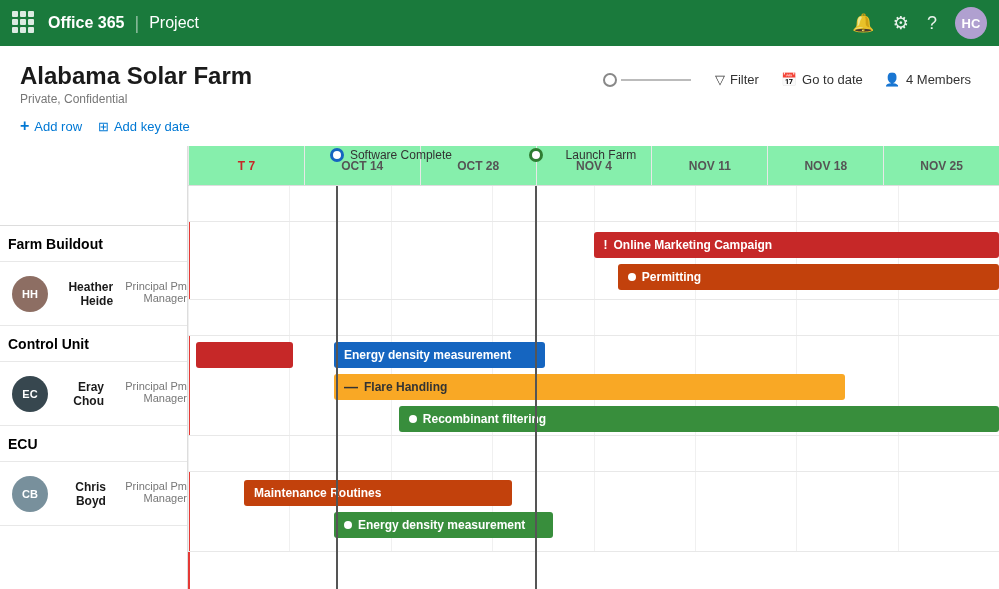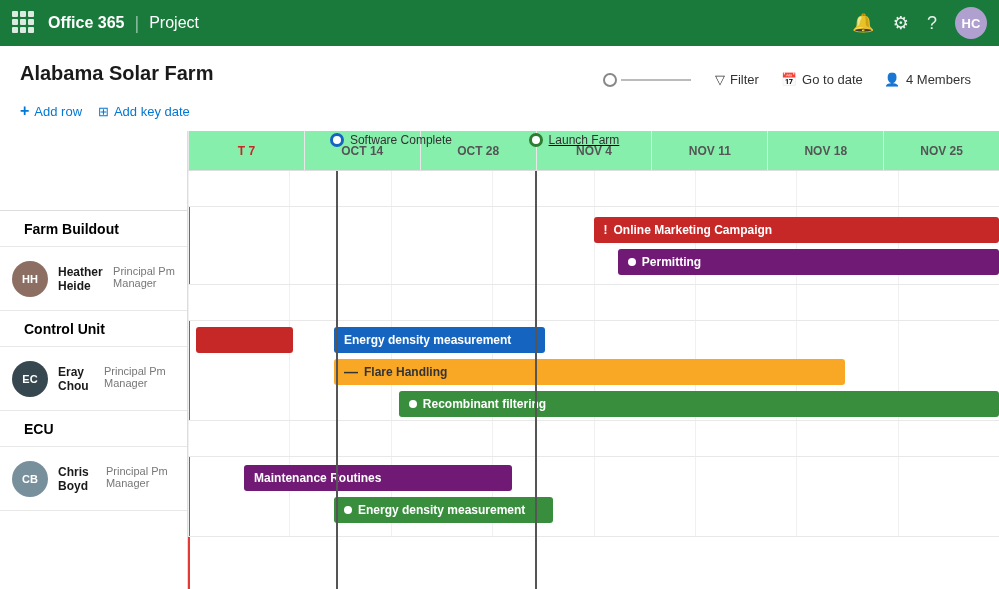--- a/index.html
+++ b/index.html
@@ -30,21 +30,21 @@
       background: #b0a0d0; color: #fff; font-size: 13px; font-weight: 700;
       display: flex; align-items: center; justify-content: center;
       margin-left: 18px; cursor: pointer;
     }
 
     
     .page-header {
       padding: 16px 20px 0 20px;
       display: flex; align-items: flex-start; justify-content: space-between;
     }
-    .project-title { font-size: 20px; font-weight: 700; color: #1a1a1a; }
+    .project-title { font-size: 24px; font-weight: 700; color: #1a1a1a; }
     .project-subtitle { font-size: 12px; color: #777; margin-top: 2px; }
     .header-actions {
       display: flex; align-items: center; gap: 6px; margin-top: 6px;
     }
     .timeline-slider {
       display: flex; align-items: center; gap: 4px; margin-right: 10px;
     }
     .slider-circle {
       width: 14px; height: 14px; border-radius: 50%;
       border: 2px solid #888; background: #fff;
@@ -142,46 +142,47 @@
       position: absolute;
       height: 26px;
       border-radius: 3px;
       display: flex; align-items: center;
       padding: 0 10px;
       font-size: 12px; font-weight: 600; color: #fff;
       white-space: nowrap;
       overflow: hidden;
     }
     .task-bar.red { background: #c62828; }
-    .task-bar.dark-green { background: #701a75; }
+    .task-bar.dark-green { background: #c2410c; }
     .task-bar.blue { background: #1565c0; }
     .task-bar.orange { background: #f9a825; color: #333; }
     .task-bar.green { background: #388e3c; }
 
     .task-dot {
       width: 8px; height: 8px; border-radius: 50%;
       background: #fff; margin-right: 6px; flex-shrink: 0;
     }
     .task-exclaim { margin-right: 6px; font-weight: 900; }
     .task-dash { margin-right: 6px; font-size: 14px; }
 
     
     .left-section-header {
       height: 36px;
       display: flex; align-items: center;
-      padding-left: 24px;
+      padding-left: 8px;
       font-size: 14px; font-weight: 700;
       border-bottom: 1px solid #e8e8e8;
     }
     .left-person-row {
       height: 64px;
       display: flex; align-items: center;
       padding-left: 12px;
       border-bottom: 1px solid #e8e8e8;
       gap: 10px;
+      text-align: right;
     }
     .person-avatar {
       width: 36px; height: 36px; border-radius: 50%;
       background: #ccc; flex-shrink: 0;
       overflow: hidden; display: flex; align-items: center; justify-content: center;
       font-size: 14px; font-weight: 700; color: #fff;
     }
     .person-info { display: flex; flex-direction: row; }
     .person-name { font-size: 12px; font-weight: 600; color: #1a1a1a; }
     .person-role { font-size: 11px; color: #777; }
@@ -207,20 +208,21 @@
   <div class="nav-spacer"></div>
   <span class="nav-icon">🔔</span>
   <span class="nav-icon">⚙</span>
   <span class="nav-icon">?</span>
   <div class="nav-avatar">HC</div>
 </div>
 
 <div class="page-header">
   <div>
     <div class="project-title">Alabama Solar Farm</div>
+    <div class="project-subtitle">Private, Confidential</div>
   </div>
   <div class="header-actions">
     <div class="timeline-slider">
       <div class="slider-circle"></div>
       <div class="slider-line"></div>
     </div>
     <button class="action-btn">
       <span>▽</span>
       <span>Filter</span>
     </button>
@@ -311,21 +313,21 @@
           <span>NOV 25</span>
         </div>
 
       <div style="position:absolute; left:17.5%; top:2px; display:flex; flex-direction:column; align-items:flex-start;">
         <div style="display:flex; align-items:center; gap:6px;">
           <div style="width:14px;height:14px;border-radius:50%;border:3px solid #1565c0;background:#fff;"></div>
           <span style="font-size:12px;color:#333;white-space:nowrap;font-weight:500;">Software Complete</span>
         </div>
       </div>
       <div style="position:absolute; left:42%; top:2px; display:flex; flex-direction:column; align-items:flex-start;">
-        <div style="display:flex; align-items:center; gap:6px;text-decoration:underline;">
+        <div style="display:flex; align-items:center; gap:23px;">
           <div style="width:14px;height:14px;border-radius:50%;border:3px solid #2e7d32;background:#fff;"></div>
           <span style="font-size:12px;color:#333;white-space:nowrap;font-weight:500;">Launch Farm</span>
         </div>
       </div>
     </div>
 
     <div style="position:absolute; top:40px; left:calc(17.5% + 6px); bottom:0; width:2px; background:#555; pointer-events:none; z-index:1;"></div>
     <div style="position:absolute; top:40px; left:calc(42% + 6px); bottom:0; width:2px; background:#555; pointer-events:none; z-index:1;"></div>
 
     <div class="today-line" style="left:0; top:40px;"></div>

